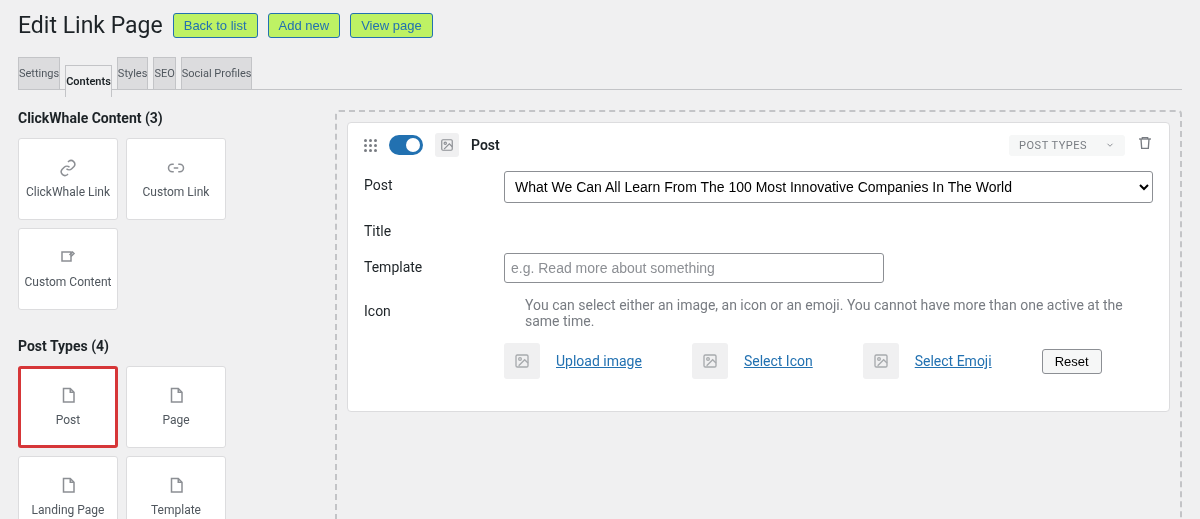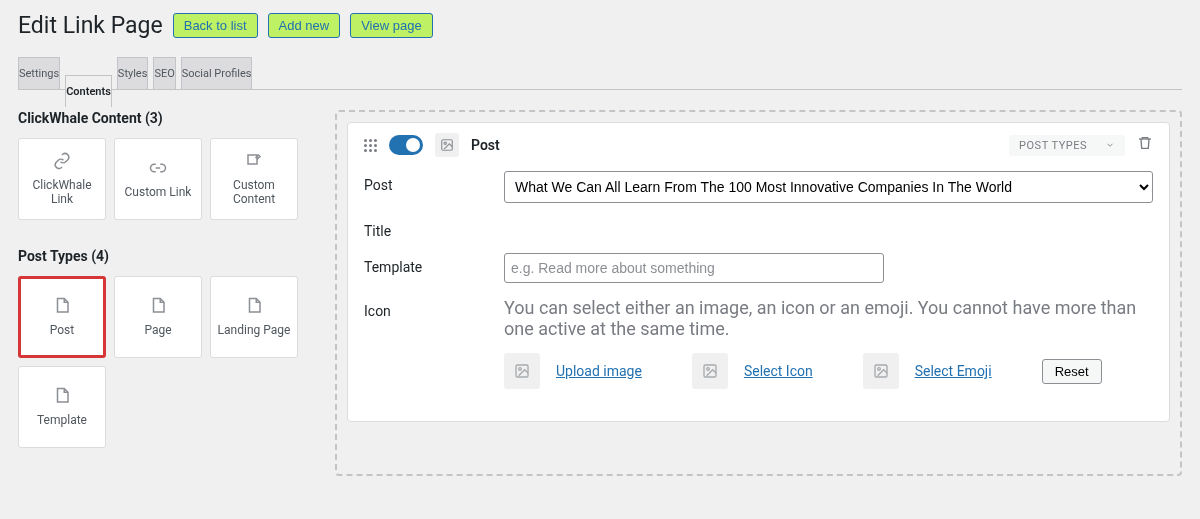--- a/index.html
+++ b/index.html
@@ -41,21 +41,21 @@
       border: 1px solid #c3c4c7;
       border-bottom: none;
       margin-right: 5px;
       font-size: 11px;
       color: #50575e;
       cursor: pointer;
     }
     .tab.active {
       background: #f0f0f1;
       position: relative;
-      top: 18px;
+      top: 8px;
       color: #1d2327;
       font-weight: 600;
     }
     .main-area {
       display: flex;
       gap: 22px;
     }
     .sidebar {
       width: 295px;
       flex-shrink: 0;
@@ -65,21 +65,21 @@
       font-size: 14px;
       margin-bottom: 12px;
     }
     .tile-grid {
       display: flex;
       flex-wrap: wrap;
       gap: 8px;
       margin-bottom: 28px;
     }
     .tile {
-      width: 88px;
+      width: 100px;
       height: 82px;
       background: #fff;
       border: 1px solid #dcdcde;
       border-radius: 3px;
       display: flex;
       flex-direction: column;
       align-items: center;
       justify-content: center;
       font-size: 12px;
       text-align: center;
@@ -145,21 +145,21 @@
     .form-label {
       width: 140px; flex-shrink: 0; font-size: 14px; color: #1d2327; padding-top: 6px;
     }
     .form-control { flex: 1; }
     .select, .text-input {
       width: 100%; max-width: 680px; padding: 6px 6px; font-size: 14px;
       border: 1px solid #8c8f94; border-radius: 3px; background: #fff;
     }
     .select.full { max-width: none; }
     .text-input.narrow { max-width: 380px; }
-    .icon-help { font-size: 18px; color: #787c82; margin-bottom: 14px; }
+    .icon-help { font-size: 14px; color: #787c82; margin-bottom: 14px; margin-left: 21px; }
     .icon-actions { display: flex; gap: 50px; align-items: center; }
     .icon-action-group { display: flex; align-items: center; gap: 16px; }
     .thumb-box {
       width: 36px; height: 36px; background: #f0f0f1; border-radius: 3px;
       display: flex; align-items: center; justify-content: center;
     }
     .thumb-box svg { width: 16px; height: 16px; stroke: #a7aaad; fill: none; }
     .link-text { color: #2271b1; text-decoration: underline; font-size: 14px; cursor: pointer; }
     .reset-btn {
       border: 1px solid #8c8f94; background: #f6f7f7; padding: 4px 12px;

